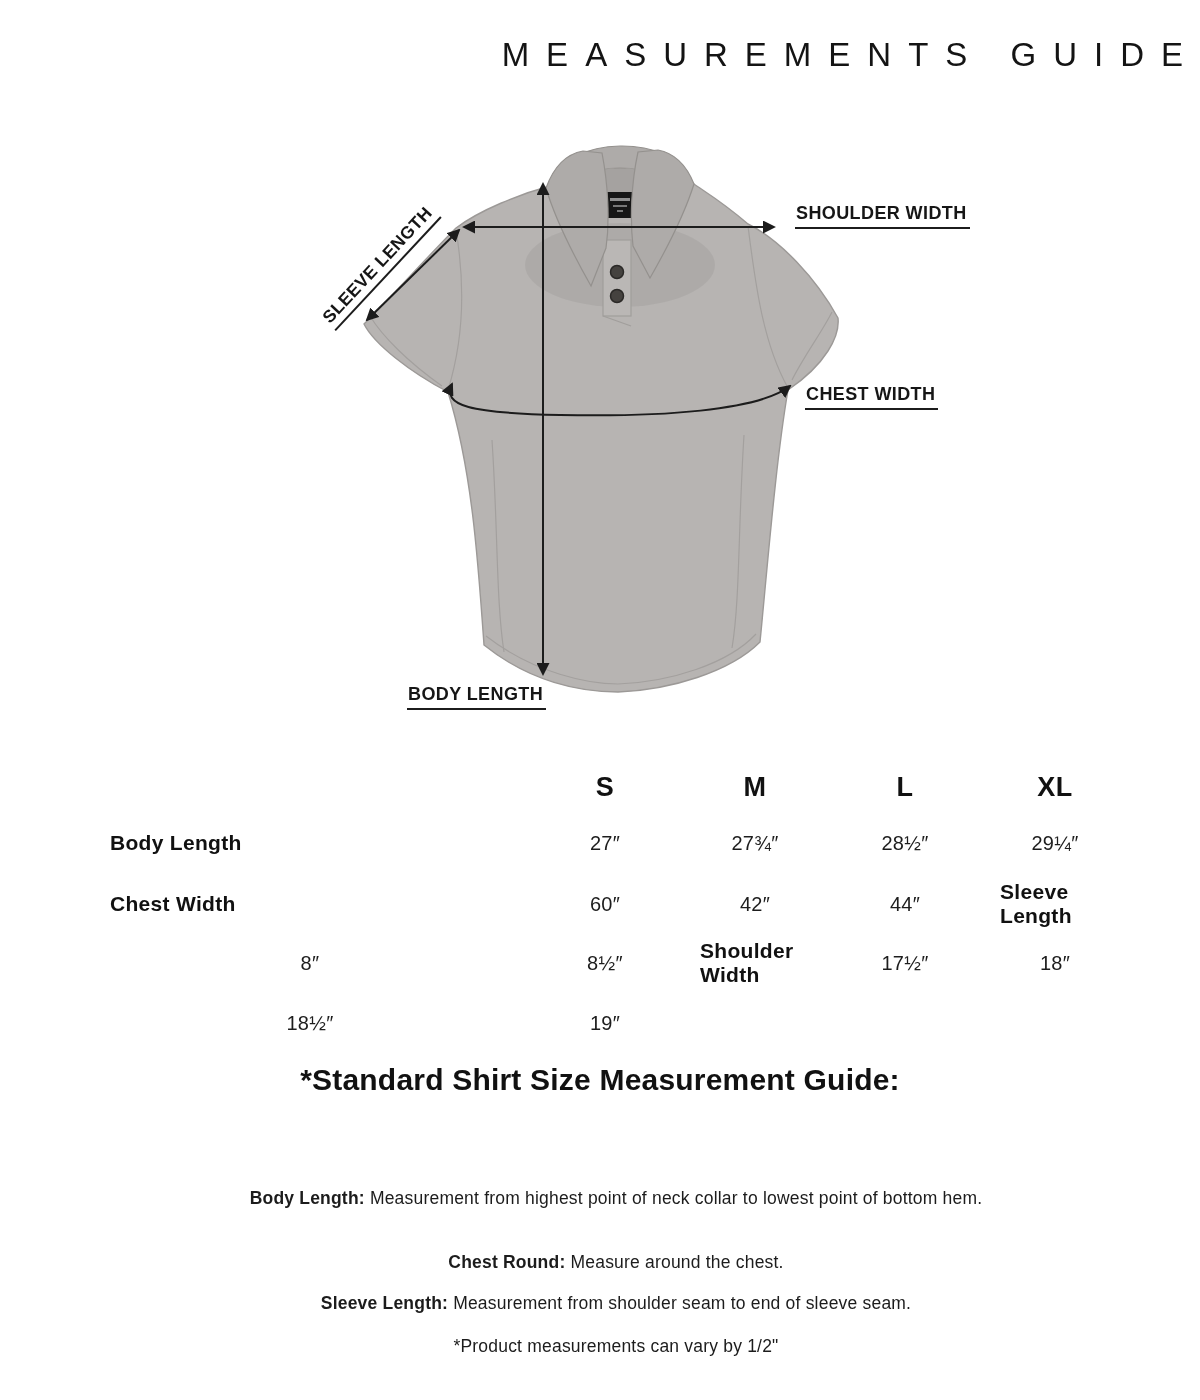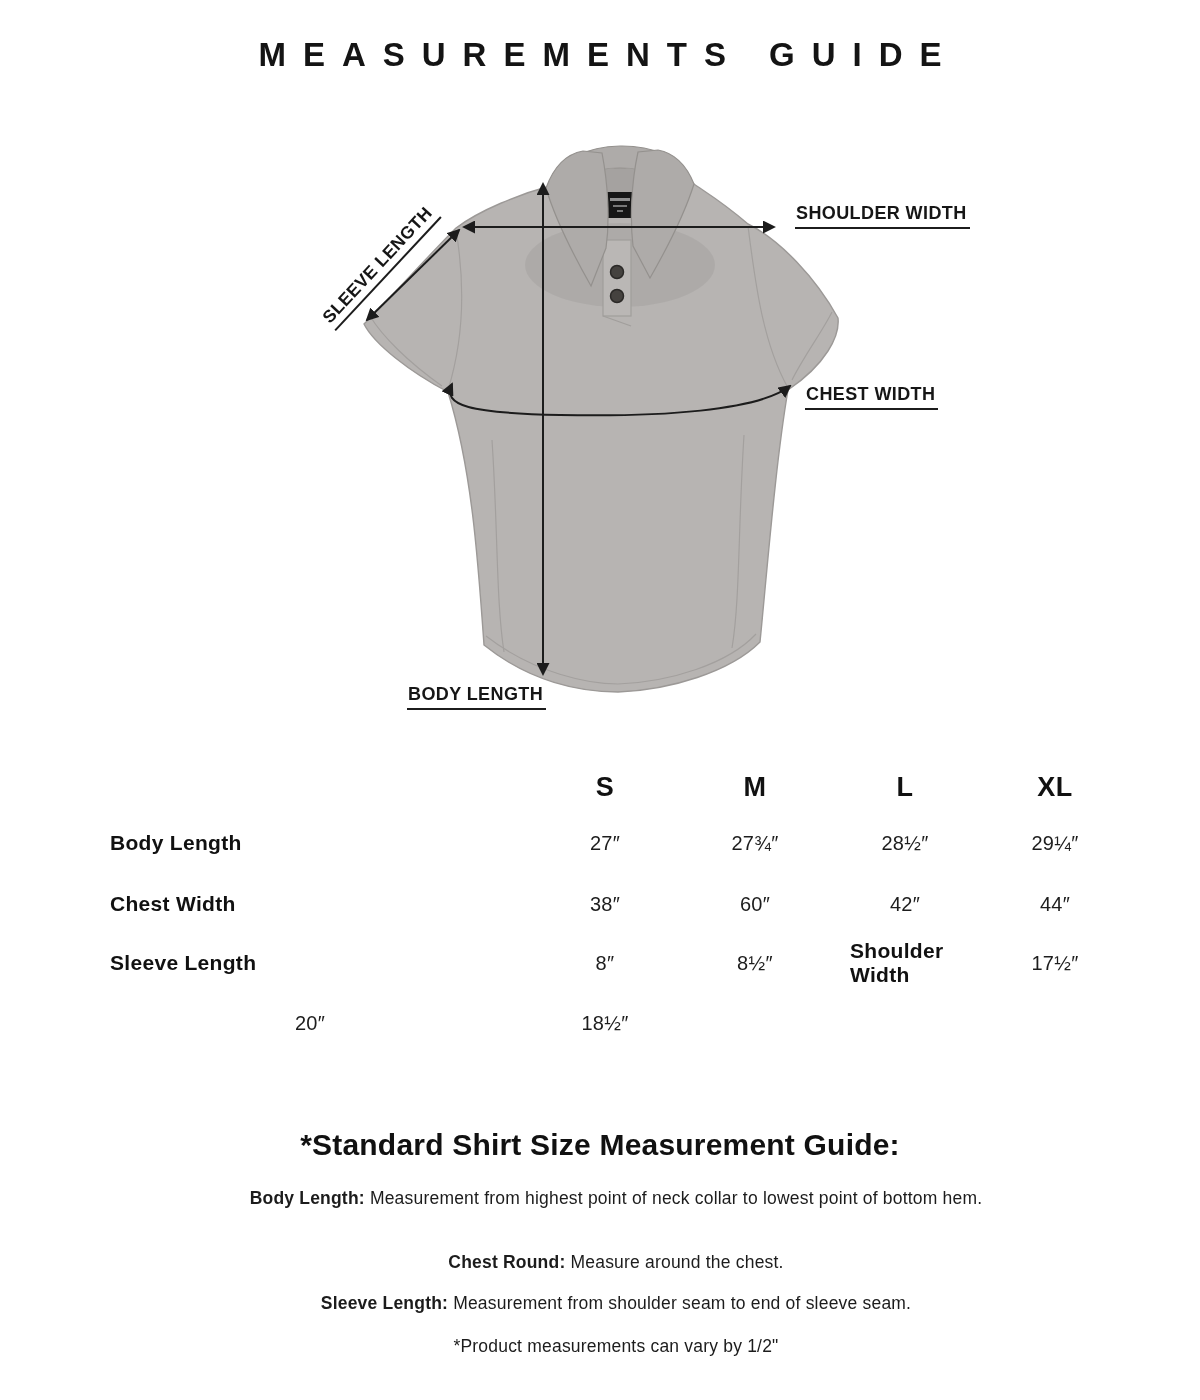--- a/index.html
+++ b/index.html
@@ -2,22 +2,22 @@
 <html><head>
 <meta charset="utf-8">
 <style>
   html,body{margin:0;padding:0;background:#ffffff;}
   body{
     width:1200px;height:1400px;position:relative;overflow:hidden;
     font-family:"Liberation Sans",sans-serif;color:#1a1a1a;
   }
   
   .page-title{
-    position:absolute;top:36px;left:0;width:1200px;text-align:center;
-    font-size:33px;font-weight:700;letter-spacing:17px;padding-left:17px;
+    position:absolute;top:36px;left:0;width:1200px;text-align:right;
+    font-size:33px;font-weight:400;letter-spacing:17px;padding-left:17px;
     box-sizing:border-box;color:#141414;
   }
   
   .diagram{position:absolute;top:0;left:0;width:1200px;height:740px;}
   .diagram svg{position:absolute;top:0;left:0;}
   .measure-label{
     position:absolute;font-weight:bold;font-size:18px;letter-spacing:.4px;
     color:#161616;border-bottom:2.5px solid #1c1c1c;padding:0 3px 3px 1px;
     white-space:nowrap;line-height:1.15;
   }
@@ -36,21 +36,21 @@
   }
   .size-table .cell{display:flex;align-items:center;justify-content:center;}
   .size-table .head{font-weight:bold;font-size:27px;letter-spacing:.5px;color:#111;}
   .size-table .rowlabel{
     justify-content:flex-start;padding-left:20px;font-weight:bold;
     font-size:21px;letter-spacing:.3px;color:#111;
   }
   .size-table .val{font-size:20px;color:#1d1d1d;letter-spacing:.3px;}
   
   .notes-heading{
-    position:absolute;top:1128px;left:0;width:1200px;text-align:center;
+    position:absolute;top:1063px;left:0;width:1200px;text-align:center;
     font-size:30px;font-weight:bold;color:#111;letter-spacing:.2px;
   }
   .note-line{
     position:absolute;left:16px;width:1200px;text-align:center;
     font-size:17.5px;color:#1c1c1c;letter-spacing:.2px;
   }
   .note-line b{letter-spacing:.2px;}
   .note-1{top:1188px;}
   .note-2{top:1241px;margin-top:11px;}
   .note-3{top:1293px;}
@@ -147,33 +147,33 @@
   <div class="cell head">L</div>
   <div class="cell head">XL</div>
 
   <div class="cell rowlabel">Body Length</div>
   <div class="cell val">27″</div>
   <div class="cell val">27¾″</div>
   <div class="cell val">28½″</div>
   <div class="cell val">29¼″</div>
 
   <div class="cell rowlabel">Chest Width</div>
-  <div class="cell val">38″</div>
   <div class="cell val">60″</div>
   <div class="cell val">42″</div>
   <div class="cell val">44″</div>
 
   <div class="cell rowlabel">Sleeve Length</div>
   <div class="cell val">8″</div>
   <div class="cell val">8½″</div>
 
   <div class="cell rowlabel">Shoulder Width</div>
   <div class="cell val">17½″</div>
-  <div class="cell val">20″</div>
+  <div class="cell val">18″</div>
   <div class="cell val">18½″</div>
+  <div class="cell val">19″</div>
 </div>
 
 <div class="notes-heading">*Standard Shirt Size Measurement Guide:</div>
 
 <div class="note-line note-1">
   <b>Body Length:</b><span> Measurement from highest point of neck collar to lowest point of bottom hem.</span>
 </div>
 <div class="note-line note-2">
   <b>Chest Round:</b><span> Measure around the chest.</span>
 </div>

